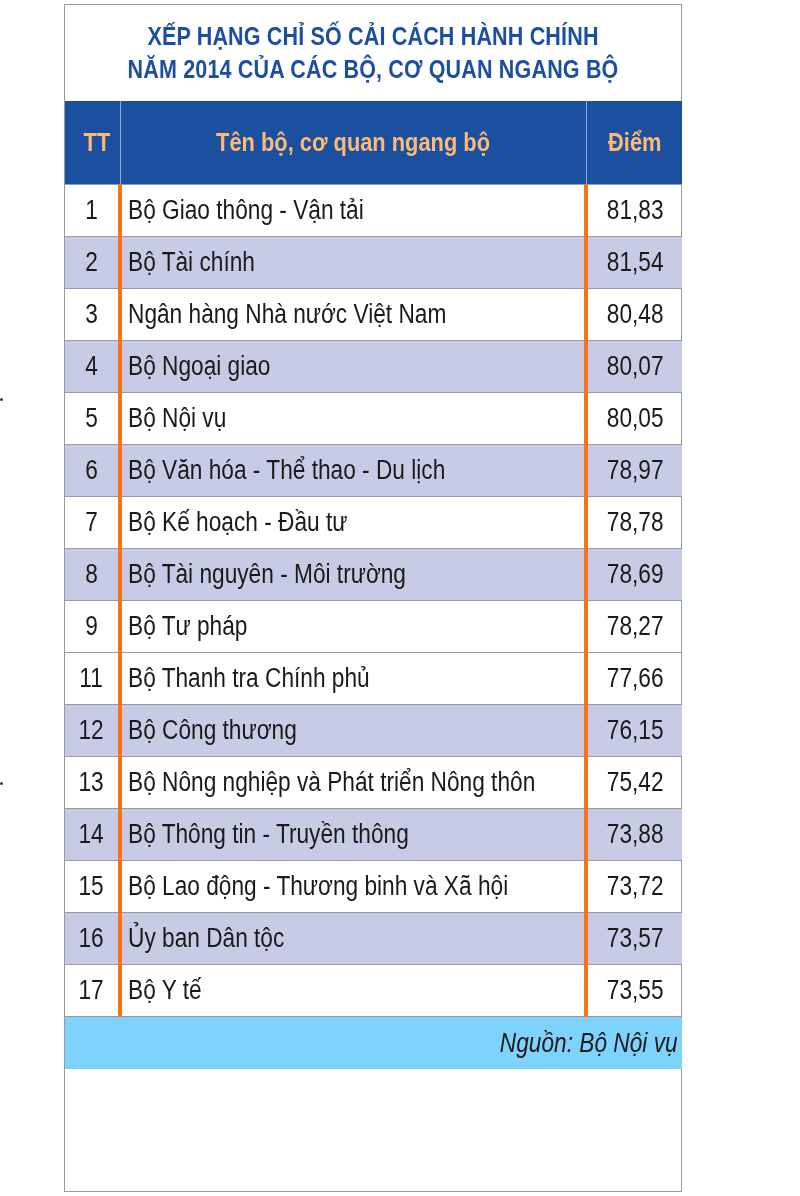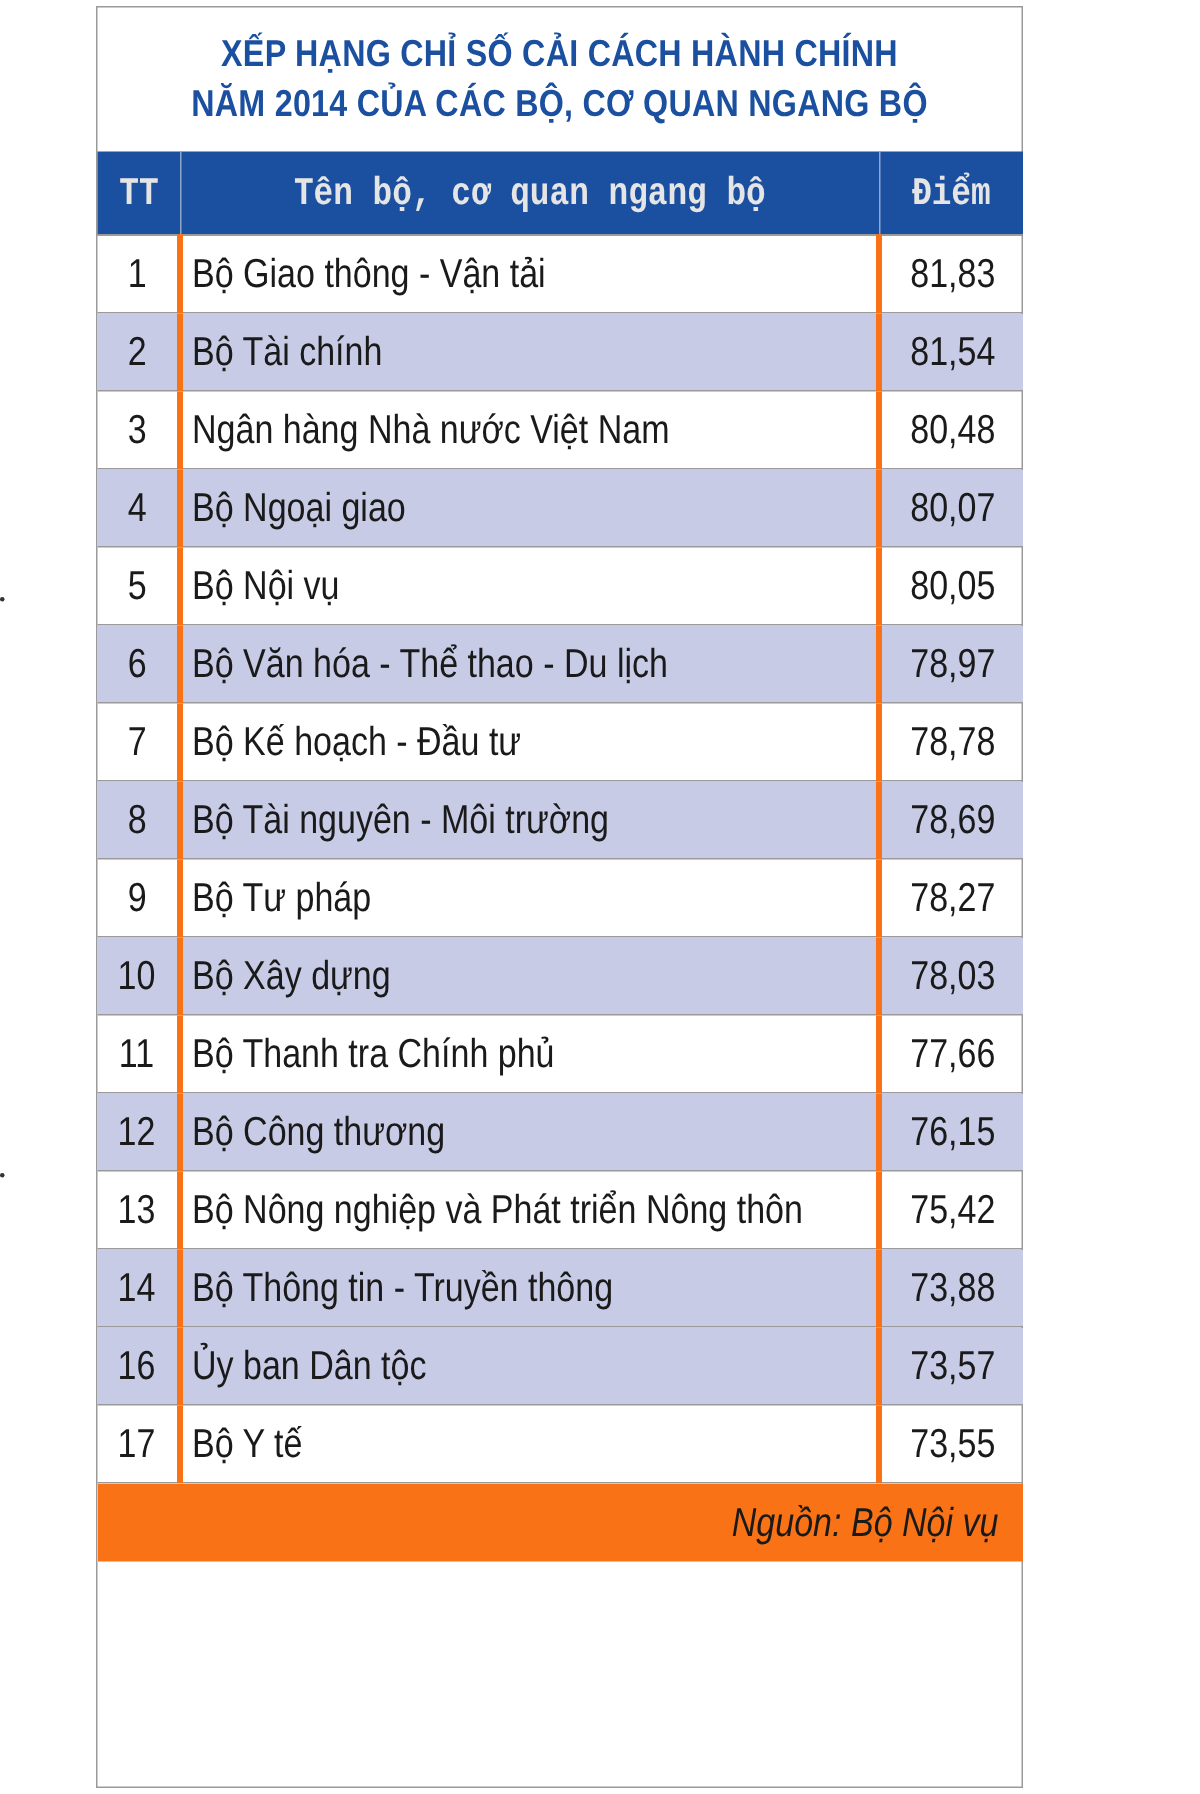--- a/index.html
+++ b/index.html
@@ -12,38 +12,38 @@
   .title {
     height: 96px; display: flex; flex-direction: column; justify-content: center; align-items: center;
     color: #1b4f9f; font-weight: bold; font-size: 25px; line-height: 33px;
     transform: scaleX(0.86); transform-origin: center; letter-spacing: 0.2px;
   }
   table { width: 100%; border-collapse: collapse; table-layout: fixed; }
   col.c-tt { width: 55px; }
   col.c-name { width: 466px; }
   col.c-score { width: 96px; }
   th {
-    background: #1b4f9f; color: #e5e5e5; height: 51px; font-weight: bold; font-size: 26px;
-    border-left: 1px solid #8fa6cf; padding: 2px; font-family: Liberation Mono, monospace;
+    background: #1b4f9f; color: #fdba74; height: 51px; font-weight: bold; font-size: 26px;
+    border-left: 1px solid #8fa6cf; padding: 16px;
   }
   th:first-child { border-left: none; }
   td {
     height: 51px; padding: 0; border-top: 1px solid #9a9a9a; border-left: 4px solid #f97316;
     font-size: 27px; color: #1a1a1a; white-space: nowrap; overflow: hidden;
   }
   td:first-child { border-left: none; }
   tr.alt td { background: #c8cbe6; }
   .tt { text-align: center; }
   .name { padding-left: 6px; }
   .score { text-align: right; padding-right: 18px; }
   .sq { display: inline-block; transform: scaleX(0.84); transform-origin: left center; }
   .sq-c { display: inline-block; transform: scaleX(0.84); transform-origin: center; }
   .sq-r { display: inline-block; transform: scaleX(0.84); transform-origin: right center; }
   .footer td {
-    background: #f97316; text-align: right; padding-right: 16px; font-style: italic; height: 52px; margin-top: 20px;
+    background: #7dd3fc; text-align: right; padding-right: 4px; font-style: italic; height: 52px; margin-top: 20px;
   }
   .margin-mark { position: absolute; left: 0; width: 3px; height: 3px; background: #333; border-radius: 50%; }
 </style>
 </head>
 <body>
 
 <div class="frame">
   <div class="title">
     <div>XẾP HẠNG CHỈ SỐ CẢI CÁCH HÀNH CHÍNH</div>
     <div>NĂM 2014 CỦA CÁC BỘ, CƠ QUAN NGANG BỘ</div>
@@ -100,44 +100,44 @@
         <tr class="alt">
           <td class="tt"><span class="sq-c">8</span></td>
           <td class="name"><span class="sq">Bộ Tài nguyên - Môi trường</span></td>
           <td class="score"><span class="sq-r">78,69</span></td>
         </tr>
         <tr>
           <td class="tt"><span class="sq-c">9</span></td>
           <td class="name"><span class="sq">Bộ Tư pháp</span></td>
           <td class="score"><span class="sq-r">78,27</span></td>
         </tr>
-        <tr class="alt">
-          <td class="tt"><span class="sq-c">10</span></td>
-          <td class="name"><span class="sq">Bộ Xây dựng</span></td>
-          <td class="score"><span class="sq-r">78,03</span></td>
-        </tr>
         <tr>
           <td class="tt"><span class="sq-c">11</span></td>
           <td class="name"><span class="sq">Bộ Thanh tra Chính phủ</span></td>
           <td class="score"><span class="sq-r">77,66</span></td>
         </tr>
         <tr class="alt">
           <td class="tt"><span class="sq-c">12</span></td>
           <td class="name"><span class="sq">Bộ Công thương</span></td>
           <td class="score"><span class="sq-r">76,15</span></td>
         </tr>
         <tr>
           <td class="tt"><span class="sq-c">13</span></td>
           <td class="name"><span class="sq">Bộ Nông nghiệp và Phát triển Nông thôn</span></td>
           <td class="score"><span class="sq-r">75,42</span></td>
         </tr>
         <tr class="alt">
           <td class="tt"><span class="sq-c">14</span></td>
           <td class="name"><span class="sq">Bộ Thông tin - Truyền thông</span></td>
           <td class="score"><span class="sq-r">73,88</span></td>
+        </tr>
+        <tr>
+          <td class="tt"><span class="sq-c">15</span></td>
+          <td class="name"><span class="sq">Bộ Lao động - Thương binh và Xã hội</span></td>
+          <td class="score"><span class="sq-r">73,72</span></td>
         </tr>
         <tr class="alt">
           <td class="tt"><span class="sq-c">16</span></td>
           <td class="name"><span class="sq">Ủy ban Dân tộc</span></td>
           <td class="score"><span class="sq-r">73,57</span></td>
         </tr>
         <tr>
           <td class="tt"><span class="sq-c">17</span></td>
           <td class="name"><span class="sq">Bộ Y tế</span></td>
           <td class="score"><span class="sq-r">73,55</span></td>

